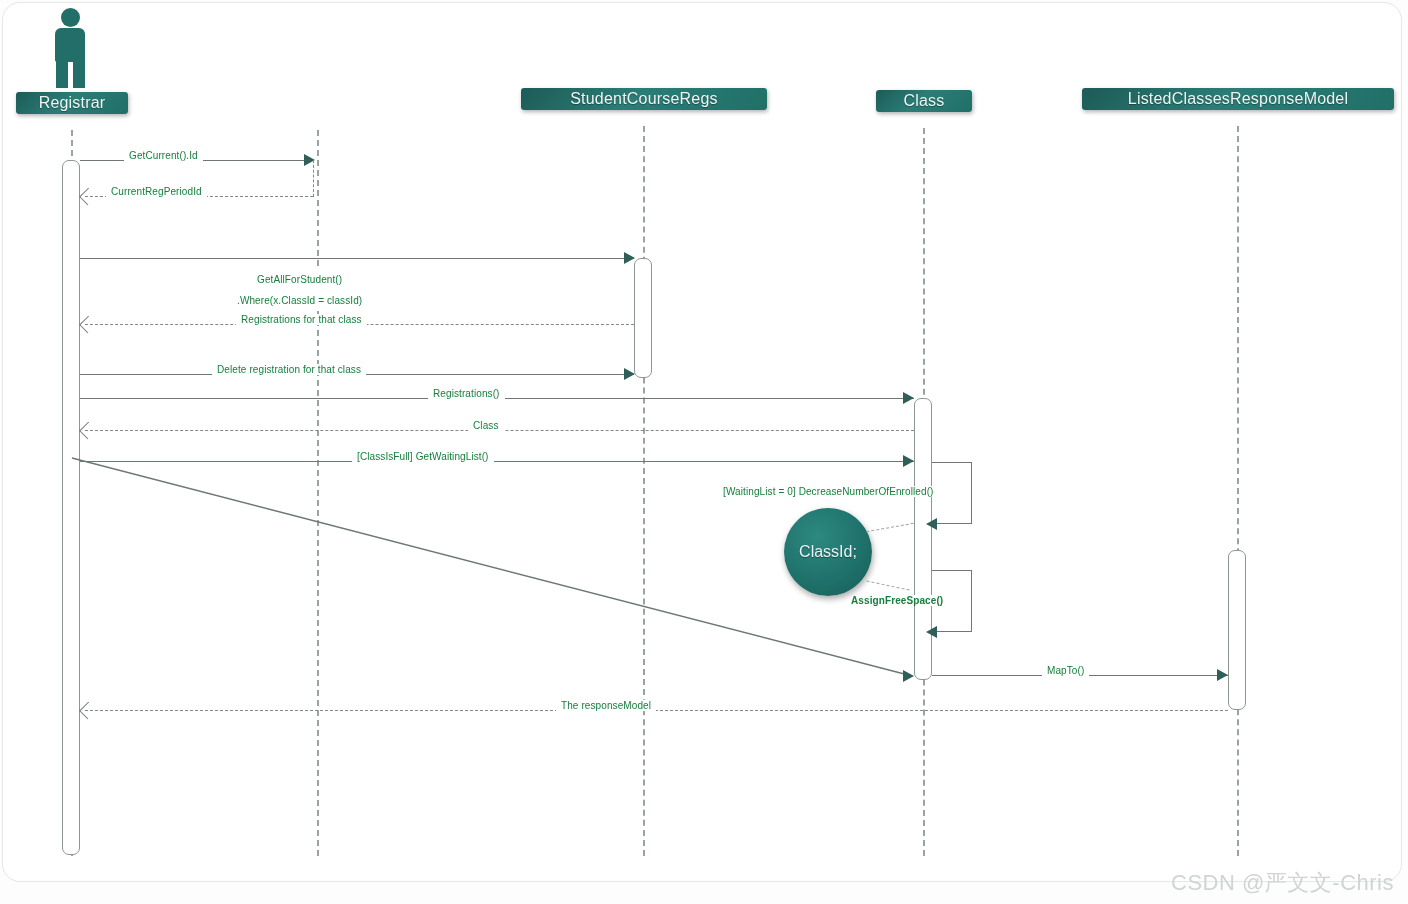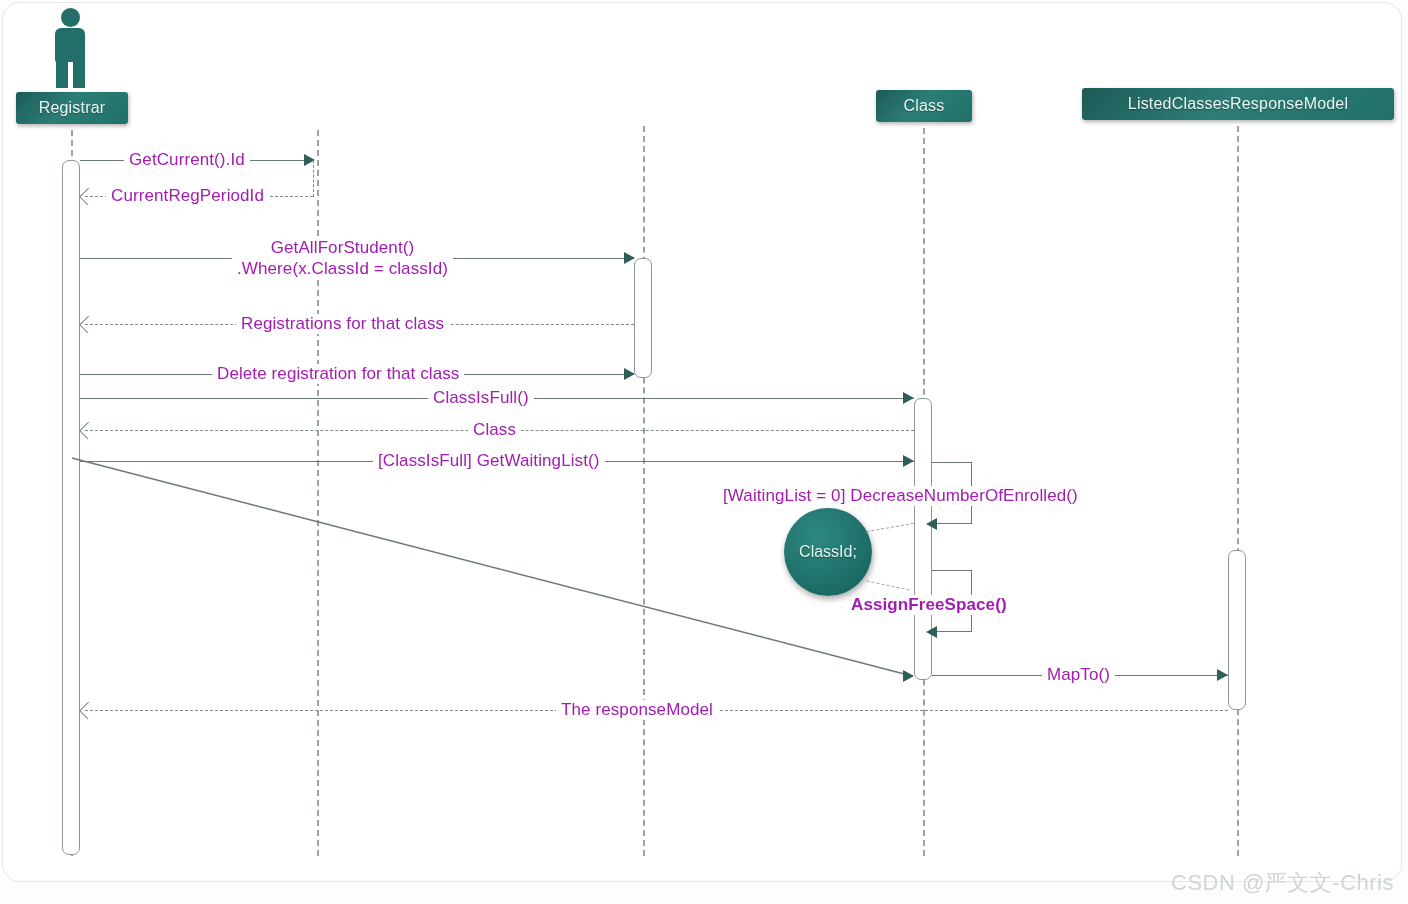--- a/index.html
+++ b/index.html
@@ -22,21 +22,21 @@
     left: 2px; top: 2px;
     width: 1400px; height: 880px;
     border: 1px solid #e3e7e6;
     border-radius: 18px;
     background: #ffffff;
     box-sizing: border-box;
   }
   
   .lifeline-head {
     position: absolute;
-    height: 32px;
+    height: 22px;
     border-radius: 3px;
     background: linear-gradient(135deg, #1d5b57 0%, #2b7d76 45%, #207068 100%);
     box-shadow: 1px 2px 4px rgba(0,0,0,0.30);
     color: #eef6f5;
     font-size: 16px;
     letter-spacing: 0.2px;
     display: flex;
     align-items: center;
     justify-content: center;
     text-shadow: 0 1px 1px rgba(0,0,0,0.35);
@@ -95,28 +95,28 @@
   .arrow-l { border-right: 11px solid #2f5f58; }
   .arrow-open-l {
     position: absolute;
     width: 11px; height: 12px;
     border-left: 1.6px solid #6d7876;
     border-bottom: 1.6px solid #6d7876;
     transform: rotate(45deg);
   }
   .msg-label {
     position: absolute;
-    font-size: 17px;
-    color: #a21caf;
+    font-size: 10px;
+    color: #15803d;
     background: #ffffff;
     padding: 0 5px;
     white-space: nowrap;
     letter-spacing: 0.1px;
   }
-  .msg-label.two-line { line-height: 21px; text-align: center; }
+  .msg-label.two-line { line-height: 21px; text-align: center; margin-top: 32px; }
 
   
   .selfcall {
     position: absolute;
     border: 1.5px solid #6d7876;
     border-left: none;
     box-sizing: border-box;
   }
   
   #return-bubble {
@@ -158,20 +158,23 @@
   <div id="actor">
     <div class="head"></div>
     <div class="body"></div>
     <div class="legL"></div>
     <div class="legR"></div>
   </div>
 
   <div class="lifeline-head" style="left:16px;  top:92px;  width:112px;">
     <span>Registrar</span>
   </div>
+  <div class="lifeline-head" style="left:521px; top:88px;  width:246px;">
+    <span>StudentCourseRegs</span>
+  </div>
   <div class="lifeline-head" style="left:876px; top:90px;  width:96px;">
     <span>Class</span>
   </div>
   <div class="lifeline-head" style="left:1082px; top:88px; width:312px;">
     <span>ListedClassesResponseModel</span>
   </div>
 
   <div class="lifeline" style="left:71px;   top:130px; height:726px;"></div>
   <div class="lifeline" style="left:317px;  top:130px; height:726px;"></div>
   <div class="lifeline" style="left:643px;  top:126px; height:730px;"></div>
@@ -202,29 +205,29 @@
   <div class="msg-line dashed" style="left:85px; top:324px; width:549px;"></div>
   <div class="arrow-open-l" style="left:82px; top:318px;"></div>
   <div class="msg-label" style="left:236px; top:314px;">Registrations for that class</div>
 
   <div class="msg-line" style="left:80px; top:374px; width:554px;"></div>
   <div class="arrow-r" style="left:624px; top:368px;"></div>
   <div class="msg-label" style="left:212px; top:364px;">Delete registration for that class</div>
 
   <div class="msg-line" style="left:80px; top:398px; width:834px;"></div>
   <div class="arrow-r" style="left:903px; top:392px;"></div>
-  <div class="msg-label" style="left:428px; top:388px;">ClassIsFull()</div>
+  <div class="msg-label" style="left:428px; top:388px;">Registrations()</div>
 
   <div class="msg-line dashed" style="left:85px; top:430px; width:829px;"></div>
   <div class="arrow-open-l" style="left:82px; top:424px;"></div>
   <div class="msg-label" style="left:468px; top:420px;">Class</div>
 
   <div class="msg-line" style="left:80px; top:461px; width:834px;"></div>
   <div class="arrow-r" style="left:903px; top:455px;"></div>
-  <div class="msg-label" style="left:352px; top:451px;margin-left:21px;">[ClassIsFull] GetWaitingList()</div>
+  <div class="msg-label" style="left:352px; top:451px;">[ClassIsFull] GetWaitingList()</div>
 
   <div class="selfcall" style="left:932px; top:462px; width:40px; height:62px;"></div>
   <div class="arrow-l" style="left:926px; top:518px;"></div>
   <div class="msg-label" style="left:718px; top:486px;">[WaitingList = 0] DecreaseNumberOfEnrolled()</div>
 
   <div class="selfcall" style="left:932px; top:570px; width:40px; height:62px;"></div>
   <div class="arrow-l" style="left:926px; top:626px;"></div>
   <div class="msg-label" style="left:846px; top:595px;font-weight:bold;">AssignFreeSpace()</div>
 
   <div id="return-bubble">

